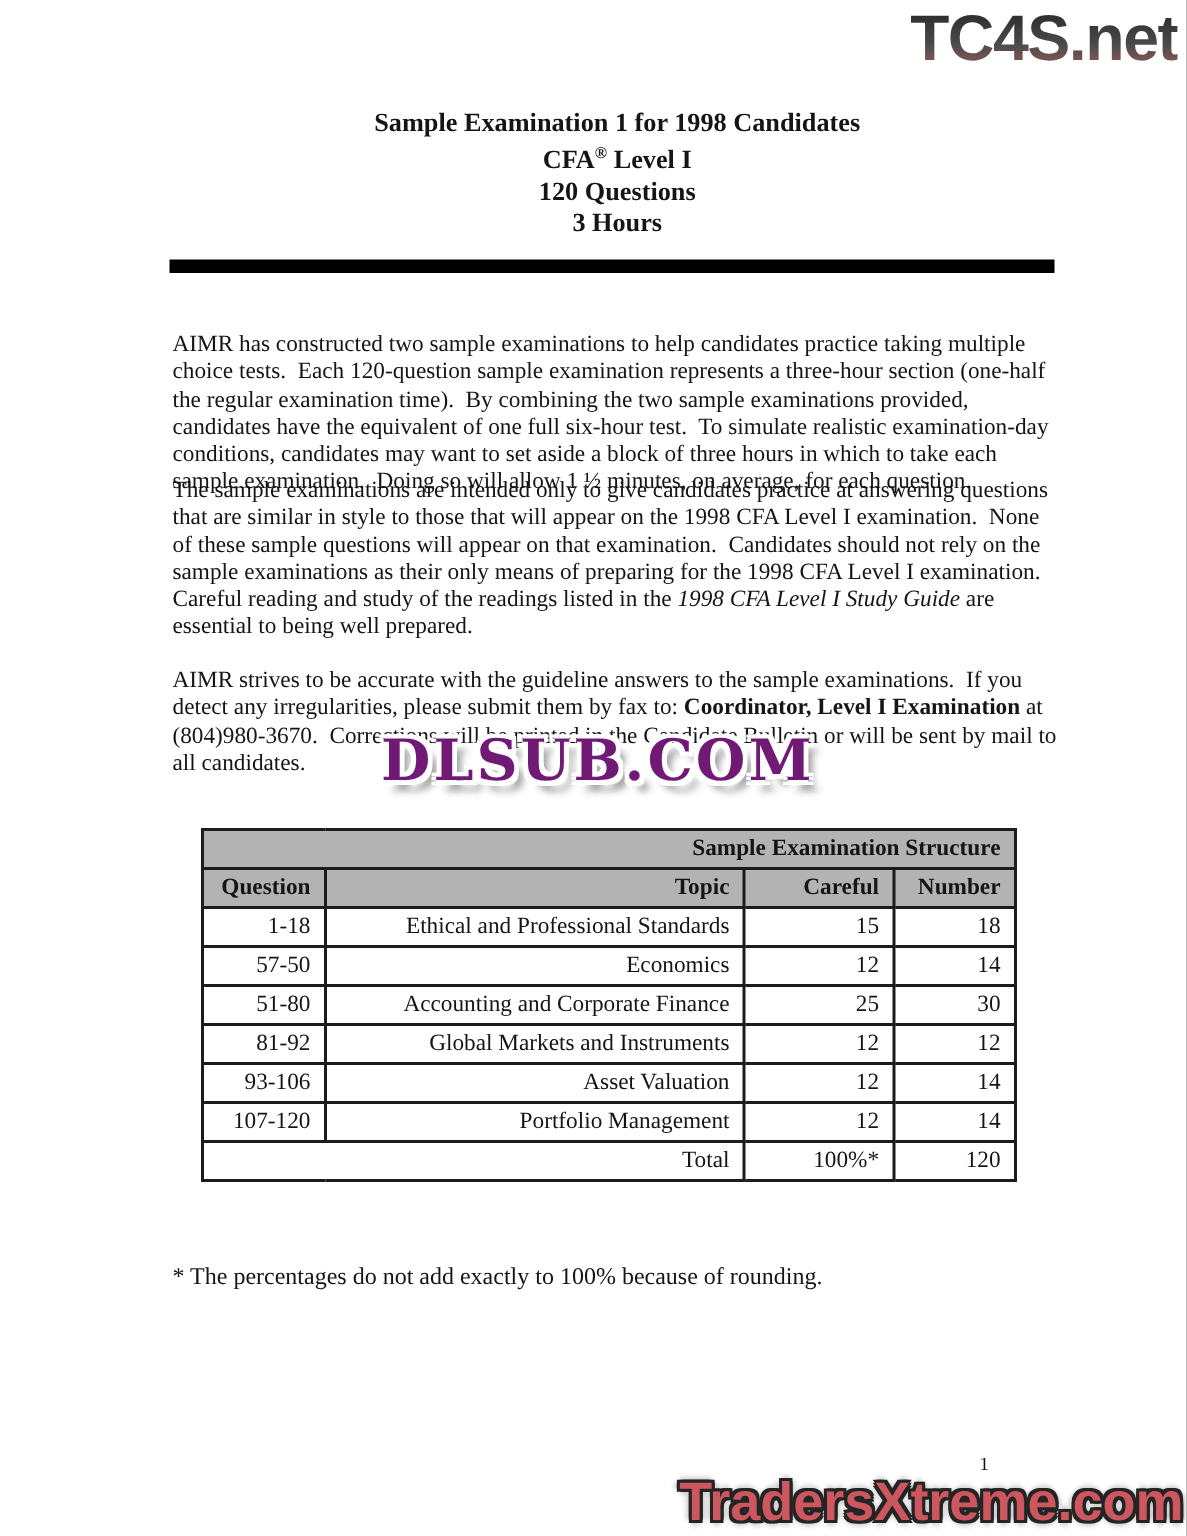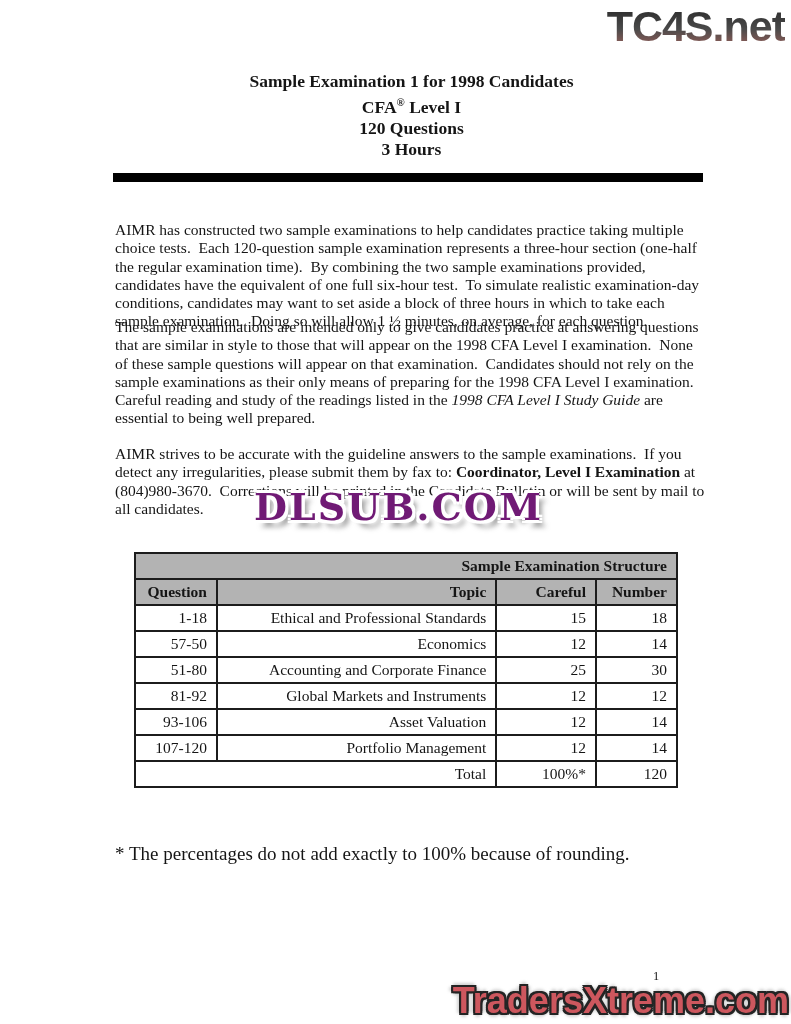--- a/index.html
+++ b/index.html
@@ -106,21 +106,21 @@
   .exam-table .hdr {
     background: #b3b3b3;
     font-weight: bold;
   }
 
   
   .footnote {
     position: absolute;
     left: 115px;
     top: 843px;
-    font-size: 19px;
+    font-size: 16px;
   }
 
   
   .footer-copyright {
     position: absolute;
     left: 115px;
     top: 972px;
     font-size: 12px;
   }
   .footer-page {

